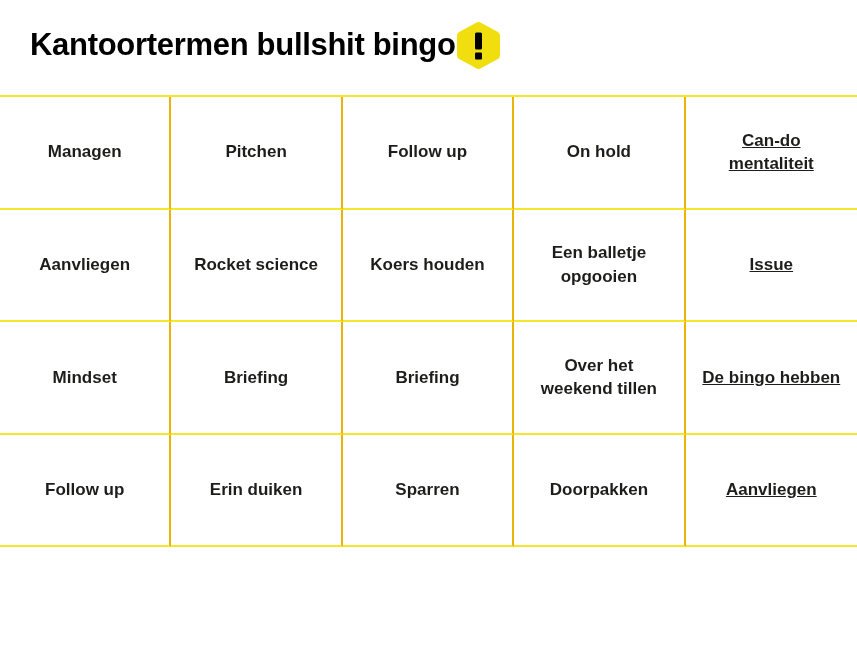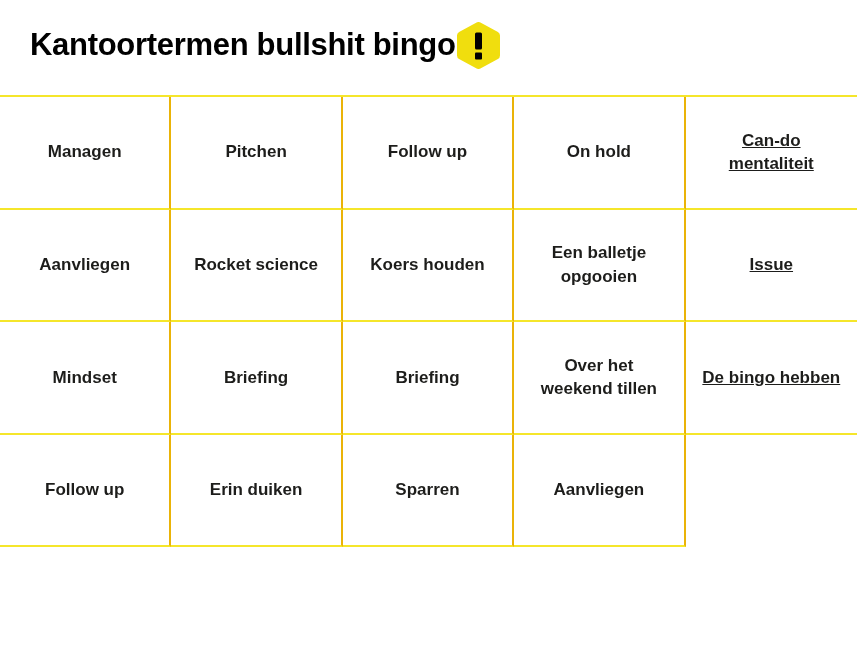--- a/index.html
+++ b/index.html
@@ -87,16 +87,17 @@
     <div class="cell">Mindset</div>
 
     <div class="cell">Briefing</div>
     <div class="cell">Briefing</div>
     <div class="cell">Over het weekend tillen</div>
     <div class="cell">De bingo hebben</div>
 
     <div class="cell">Follow up</div>
     <div class="cell">Erin duiken</div>
     <div class="cell">Sparren</div>
+    <div class="cell">Doorpakken</div>
     <div class="cell">Aanvliegen</div>
   </div>
 
 </div>
 
 </body></html>

